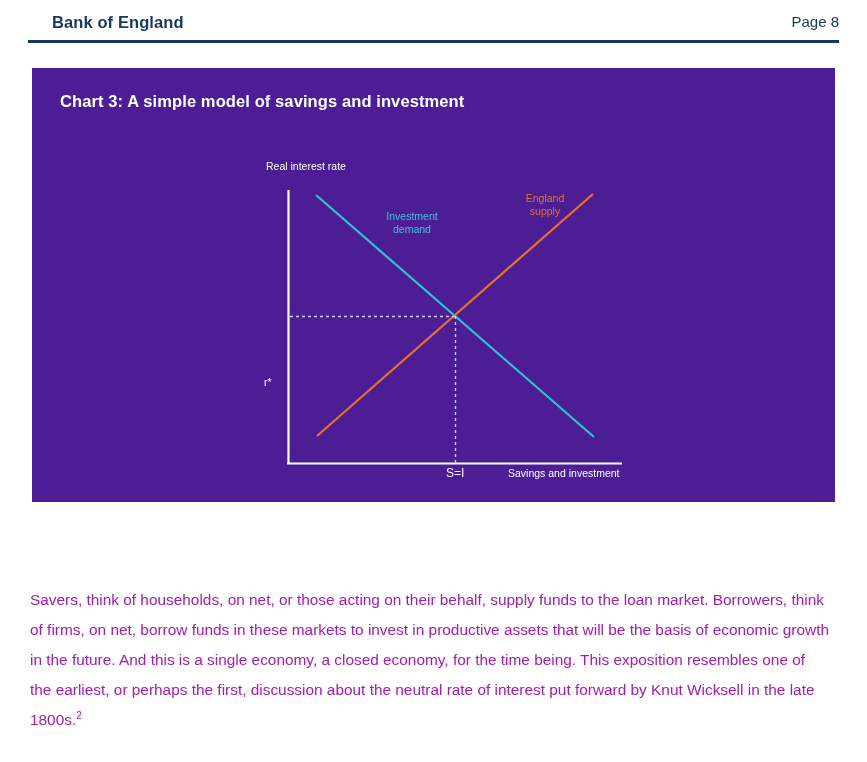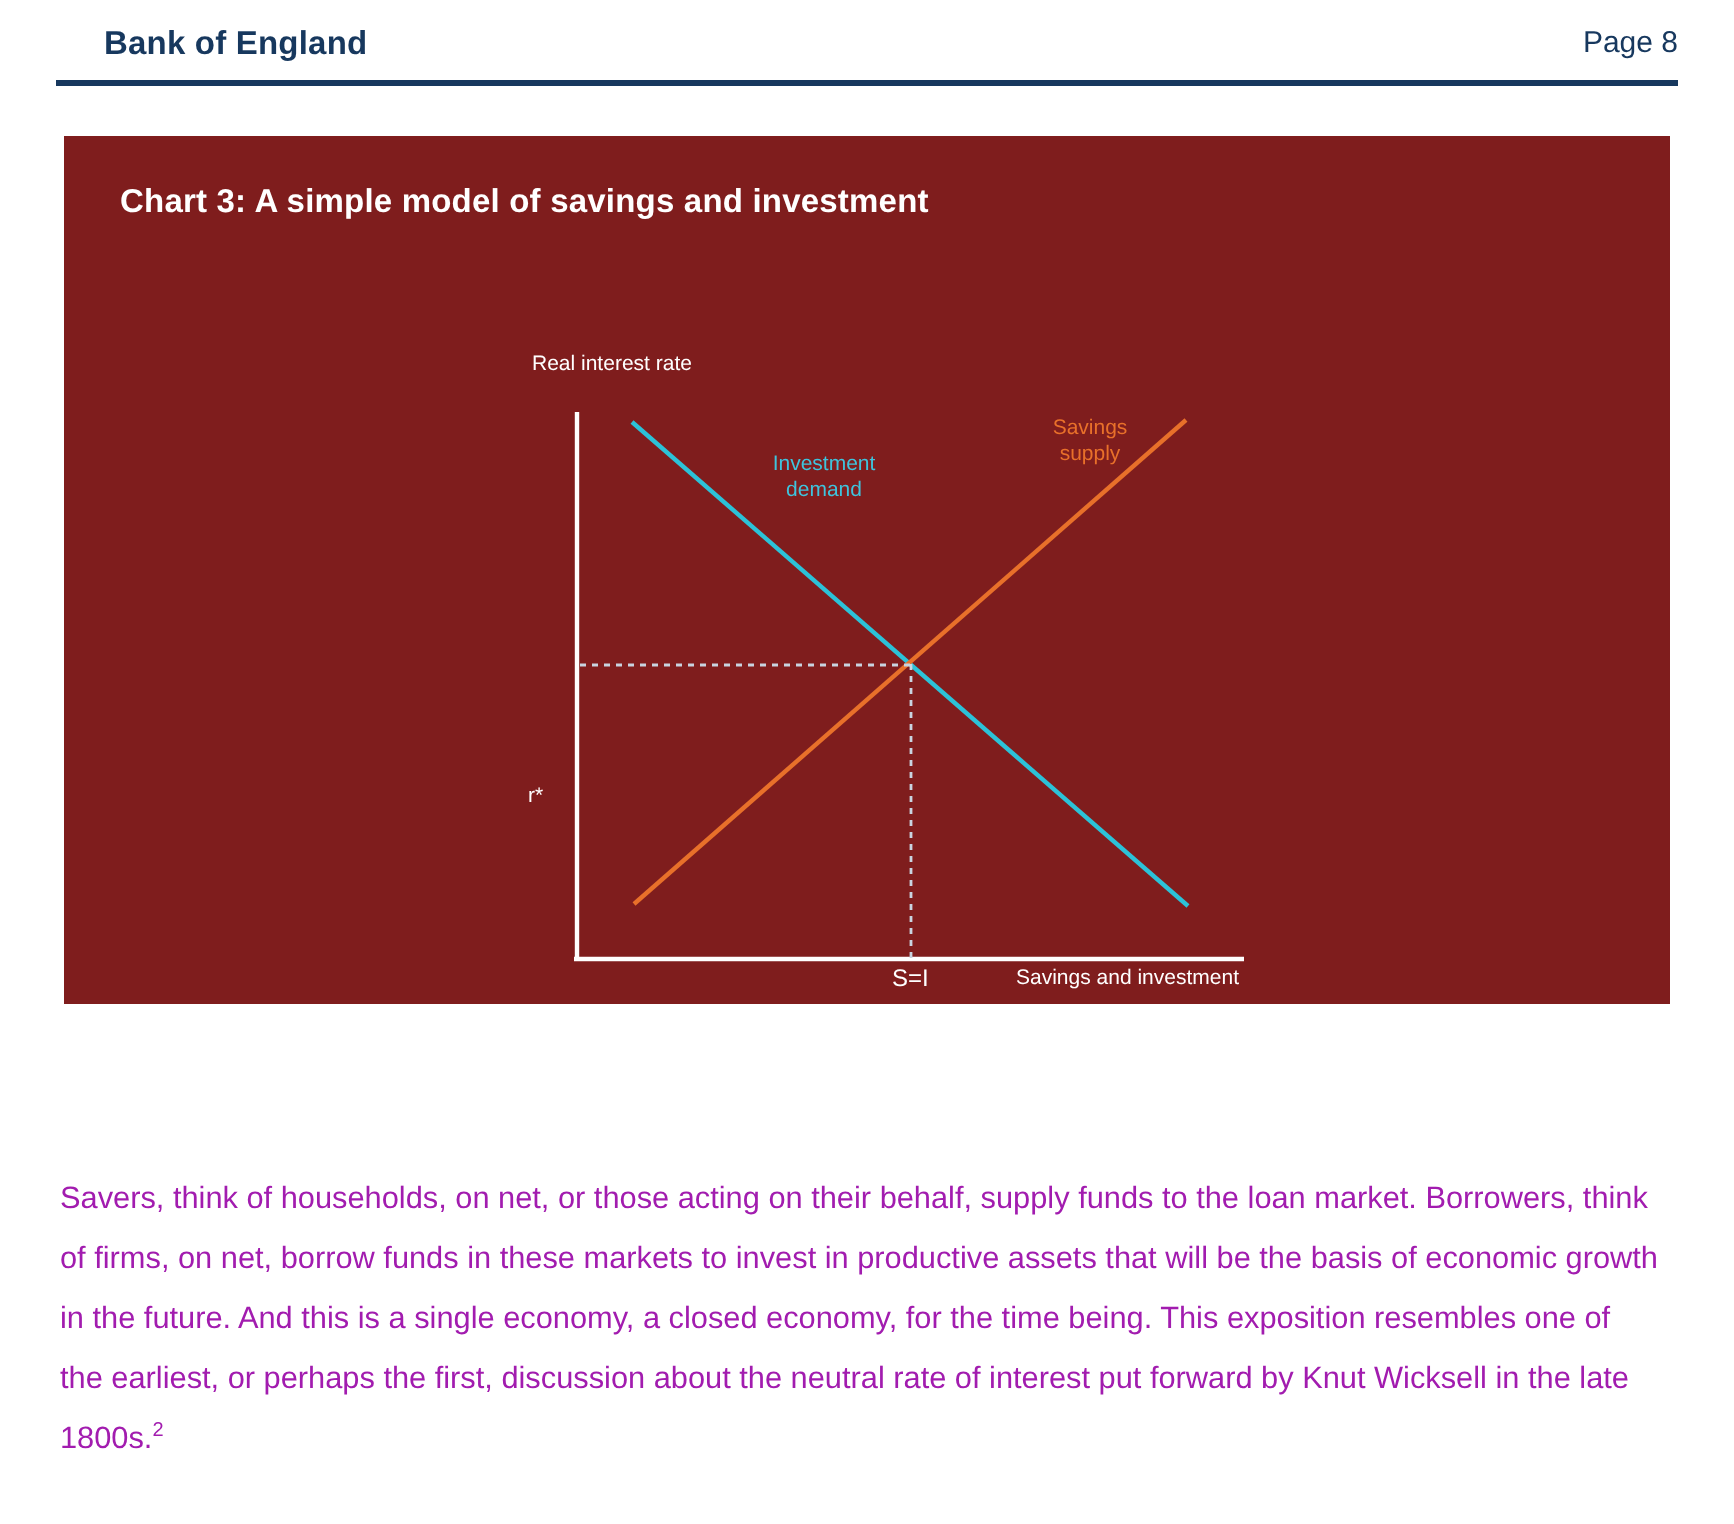--- a/index.html
+++ b/index.html
@@ -53,37 +53,37 @@
     background: #17385e;
   }
 
   
   .chart-panel {
     position: absolute;
     left: 32px;
     top: 68px;
     width: 803px;
     height: 434px;
-    background: #7f1d1d;
+    background: #4c1d95;
   }
   .chart-title {
     position: absolute;
     left: 28px;
     top: 24px;
     font-size: 16.5px;
     font-weight: bold;
     color: #ffffff;
     letter-spacing: 0.1px;
   }
 
   
   .plot {
     position: absolute;
     left: 0;
-    top: 16px;
+    top: 0;
     width: 803px;
     height: 531px;
     text-decoration: underline;
   }
   .plot svg {
     position: absolute;
     left: 0;
     top: 0;
     display: block;
   }
@@ -160,18 +160,18 @@
 
     <div class="axis-caption cap-xaxis">Savings and investment</div>
 
     <div class="axis-caption cap-si">S=I</div>
 
     <div class="axis-caption cap-rstar">r*</div>
 
     <div class="series-label lbl-investment">Investment
 demand</div>
 
-    <div class="series-label lbl-savings">Savings
+    <div class="series-label lbl-savings">England
 supply</div>
   </div>
 </div>
 
 <p class="body-copy"><span>Savers, think of households, on net, or those acting on their behalf, supply funds to the loan market. Borrowers, think of firms, on net, borrow funds in these markets to invest in productive assets that will be the basis of economic growth in the future. And this is a single economy, a closed economy, for the time being. This exposition resembles one of the earliest, or perhaps the first, discussion about the neutral rate of interest put forward by Knut Wicksell in the late 1800s.</span><sup>2</sup></p>
 
 </body></html>

